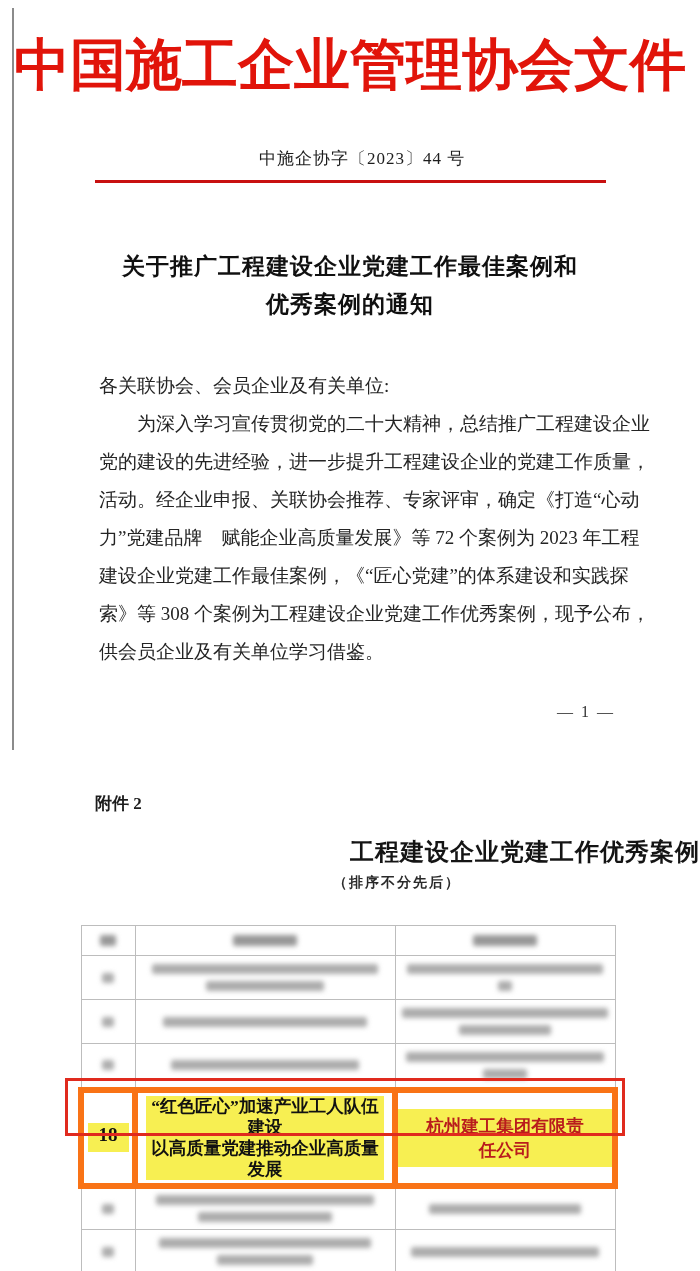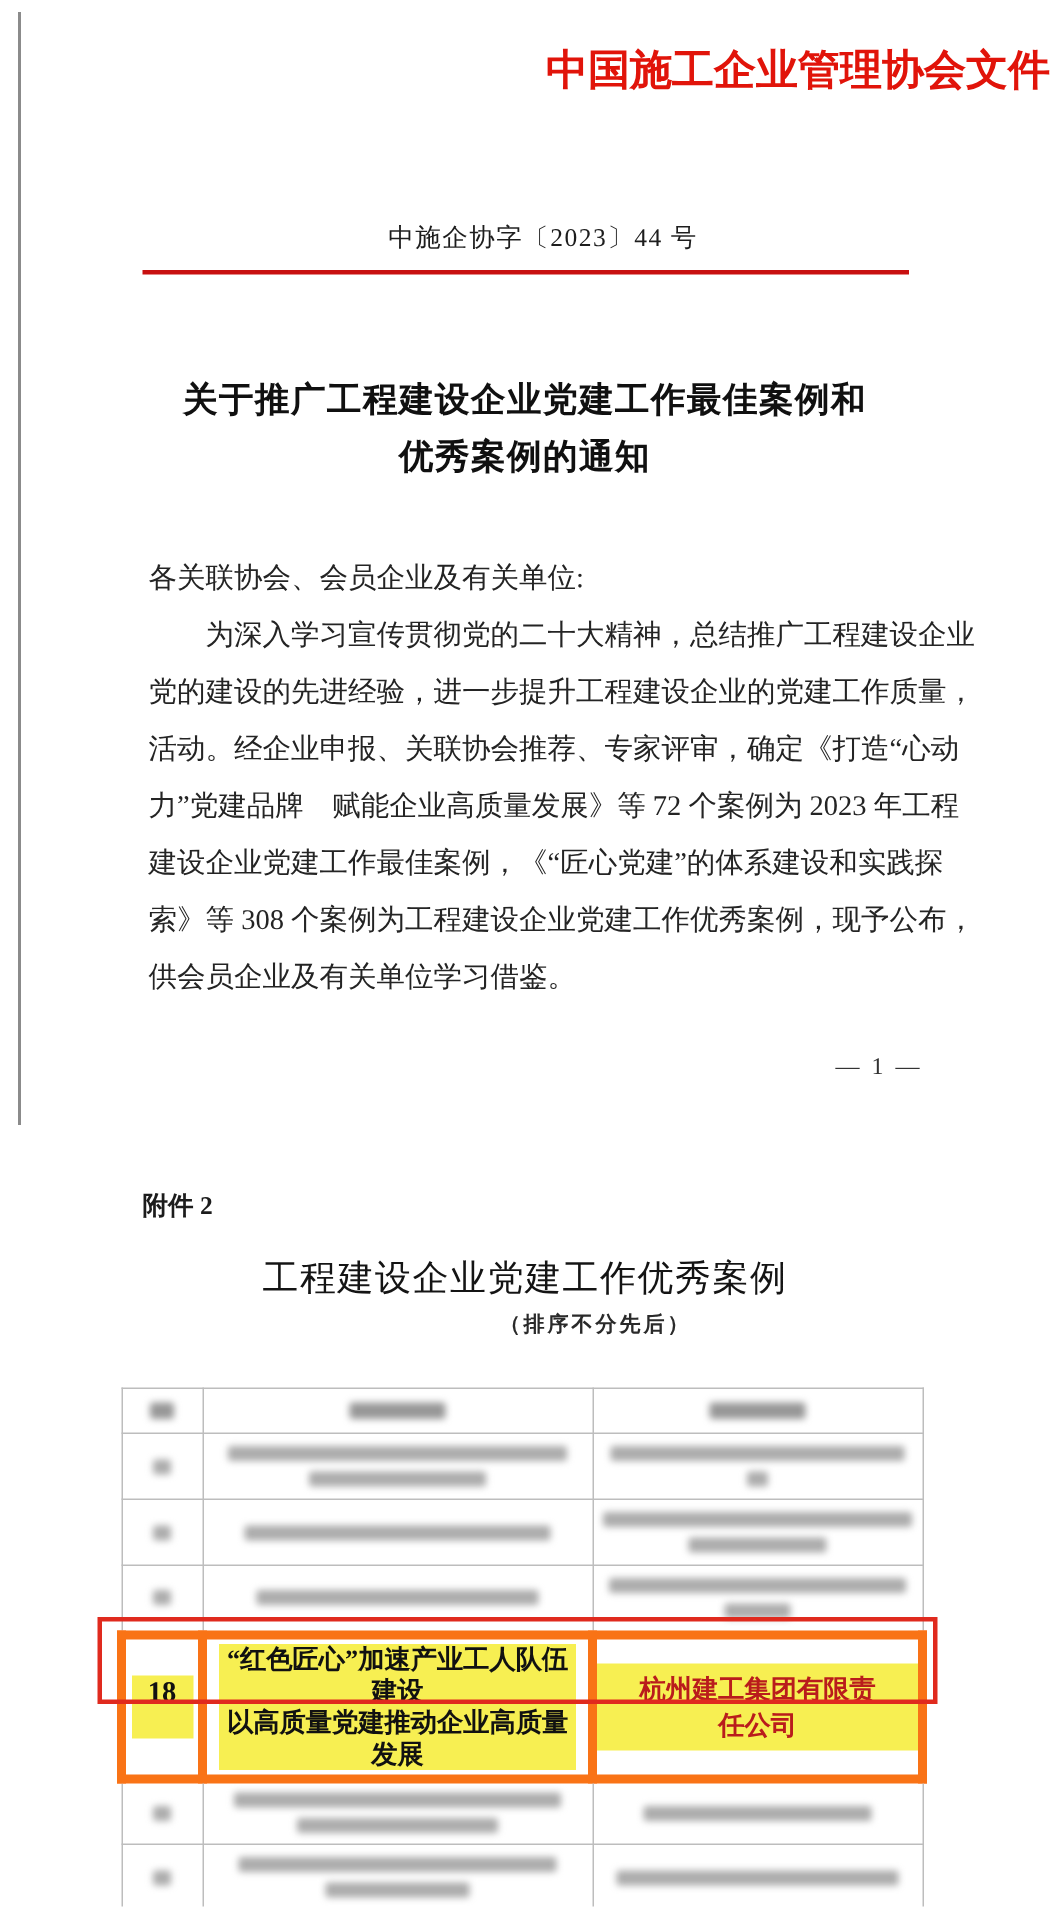--- a/index.html
+++ b/index.html
@@ -12,52 +12,52 @@
   html,body{margin:0;padding:0;}
   body{
     width:700px;height:1271px;overflow:hidden;background:#ffffff;
     font-family:"Liberation Serif","DejaVu Serif",serif;color:var(--ink);
     position:relative;
   }
   
   .page1{position:relative;width:700px;height:760px;background:#fff;}
   .side-line{position:absolute;left:12px;top:8px;width:2px;height:742px;background:#8b8b8b;}
   .org-title{
-    position:absolute;top:28px;left:0;width:100%;text-align:right;
-    font-size:28px;font-weight:900;color:var(--accent-red);
+    position:absolute;top:28px;left:0;width:100%;text-align:center;
+    font-size:56px;font-weight:900;color:var(--accent-red);
     letter-spacing:0px;white-space:nowrap;
   }
   .doc-number{position:absolute;top:147px;left:0;width:100%;text-align:center;
     font-size:17px;color:#1d1d1d;letter-spacing:1px;margin-left:12px;}
   .red-rule{position:absolute;top:180px;left:95px;width:511px;height:3px;background:var(--rule-red);}
   .notice-title{position:absolute;top:248px;left:0;width:100%;text-align:center;
     font-size:23px;font-weight:bold;line-height:38px;color:#101010;letter-spacing:1px;}
   .body-text{position:absolute;top:367px;left:99px;width:516px;
     font-size:19px;line-height:38px;color:#242424;}
   .body-text .line{white-space:nowrap;}
   .body-text .indent{text-indent:2em;}
   .page-num{position:absolute;top:703px;right:85px;font-size:16px;color:#333;letter-spacing:2px;}
   
   .page2{position:relative;width:700px;height:511px;background:#fff;}
   .attachment{position:absolute;top:32px;left:95px;font-size:17px;font-weight:bold;color:#1c1c1c;}
-  .p2-title{position:absolute;top:76px;left:0;width:100%;text-align:center;
-    font-size:24px;font-weight:normal;color:#141414;letter-spacing:1px;}
+  .p2-title{position:absolute;top:76px;left:0;width:100%;text-align:right;
+    font-size:24px;font-weight:bold;color:#141414;letter-spacing:1px;}
   .p2-subtitle{position:absolute;top:114px;left:0;width:100%;text-align:center;
     font-size:14px;font-weight:bold;color:#2a2a2a;letter-spacing:2px;margin-left:47px;}
   .table-wrap{position:absolute;top:165px;left:78px;width:534px;}
   table.case-table{border-collapse:collapse;width:534px;table-layout:fixed;}
   .case-table td{border:1px solid #bdbdbd;padding:0;text-align:center;vertical-align:middle;overflow:hidden;}
   
   .blurwrap{filter:blur(2.6px);display:flex;flex-direction:column;align-items:center;
     justify-content:center;gap:7px;width:100%;}
   .blob{height:10px;background:#979797;border-radius:2px;opacity:.8;}
   .head-row .blob{height:11px;background:#7d7d7d;}
   
   .hl-row td{border:6px solid #f97316;}
-  .hl-num{display:inline-block;background:var(--hl-yellow);padding:1px 11px 19px 11px;
+  .hl-num{display:inline-block;background:var(--hl-yellow);padding:1px 11px 6px 11px;
     font-weight:bold;font-size:19px;color:#111;}
   .hl-case{background:var(--hl-yellow);margin:3px 8px;font-weight:bold;font-size:17.5px;
     line-height:21px;color:#111;}
   .hl-company{display:inline-block;background:var(--hl-yellow);font-weight:bold;
     font-size:17.5px;color:#b91c1c;padding:5px 22px;}
   .red-box{position:absolute;top:318px;left:65px;width:560px;height:58px;
     border:3px solid var(--box-red);box-sizing:border-box;z-index:5;}
 </style>
 </head>
 <body>

